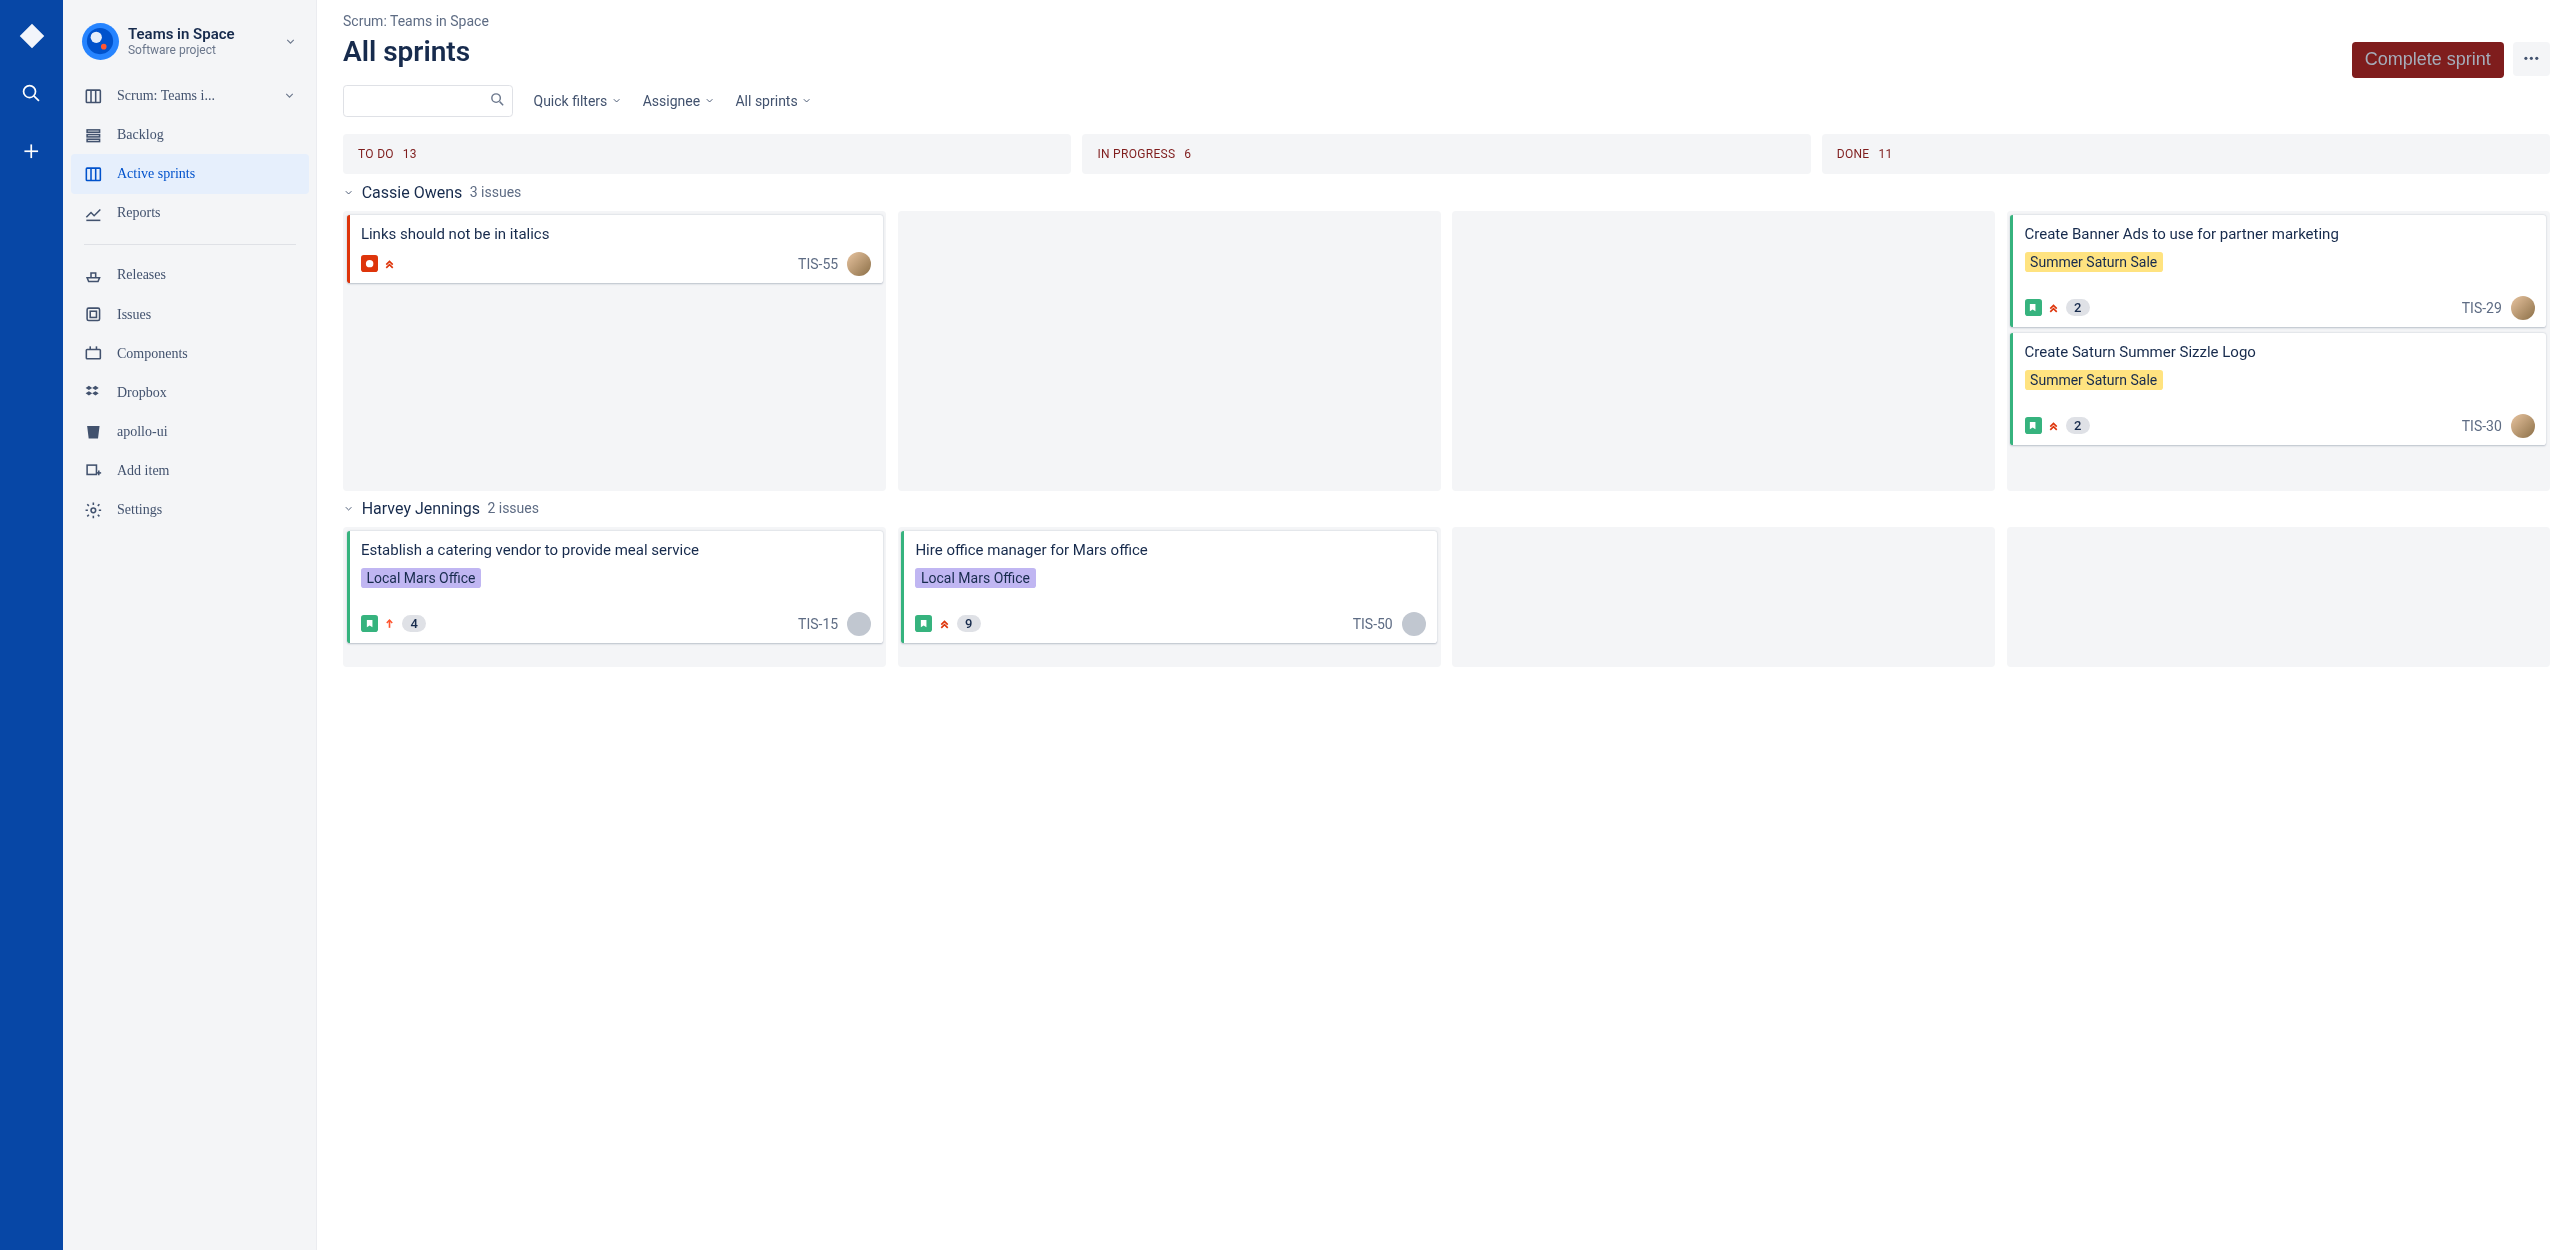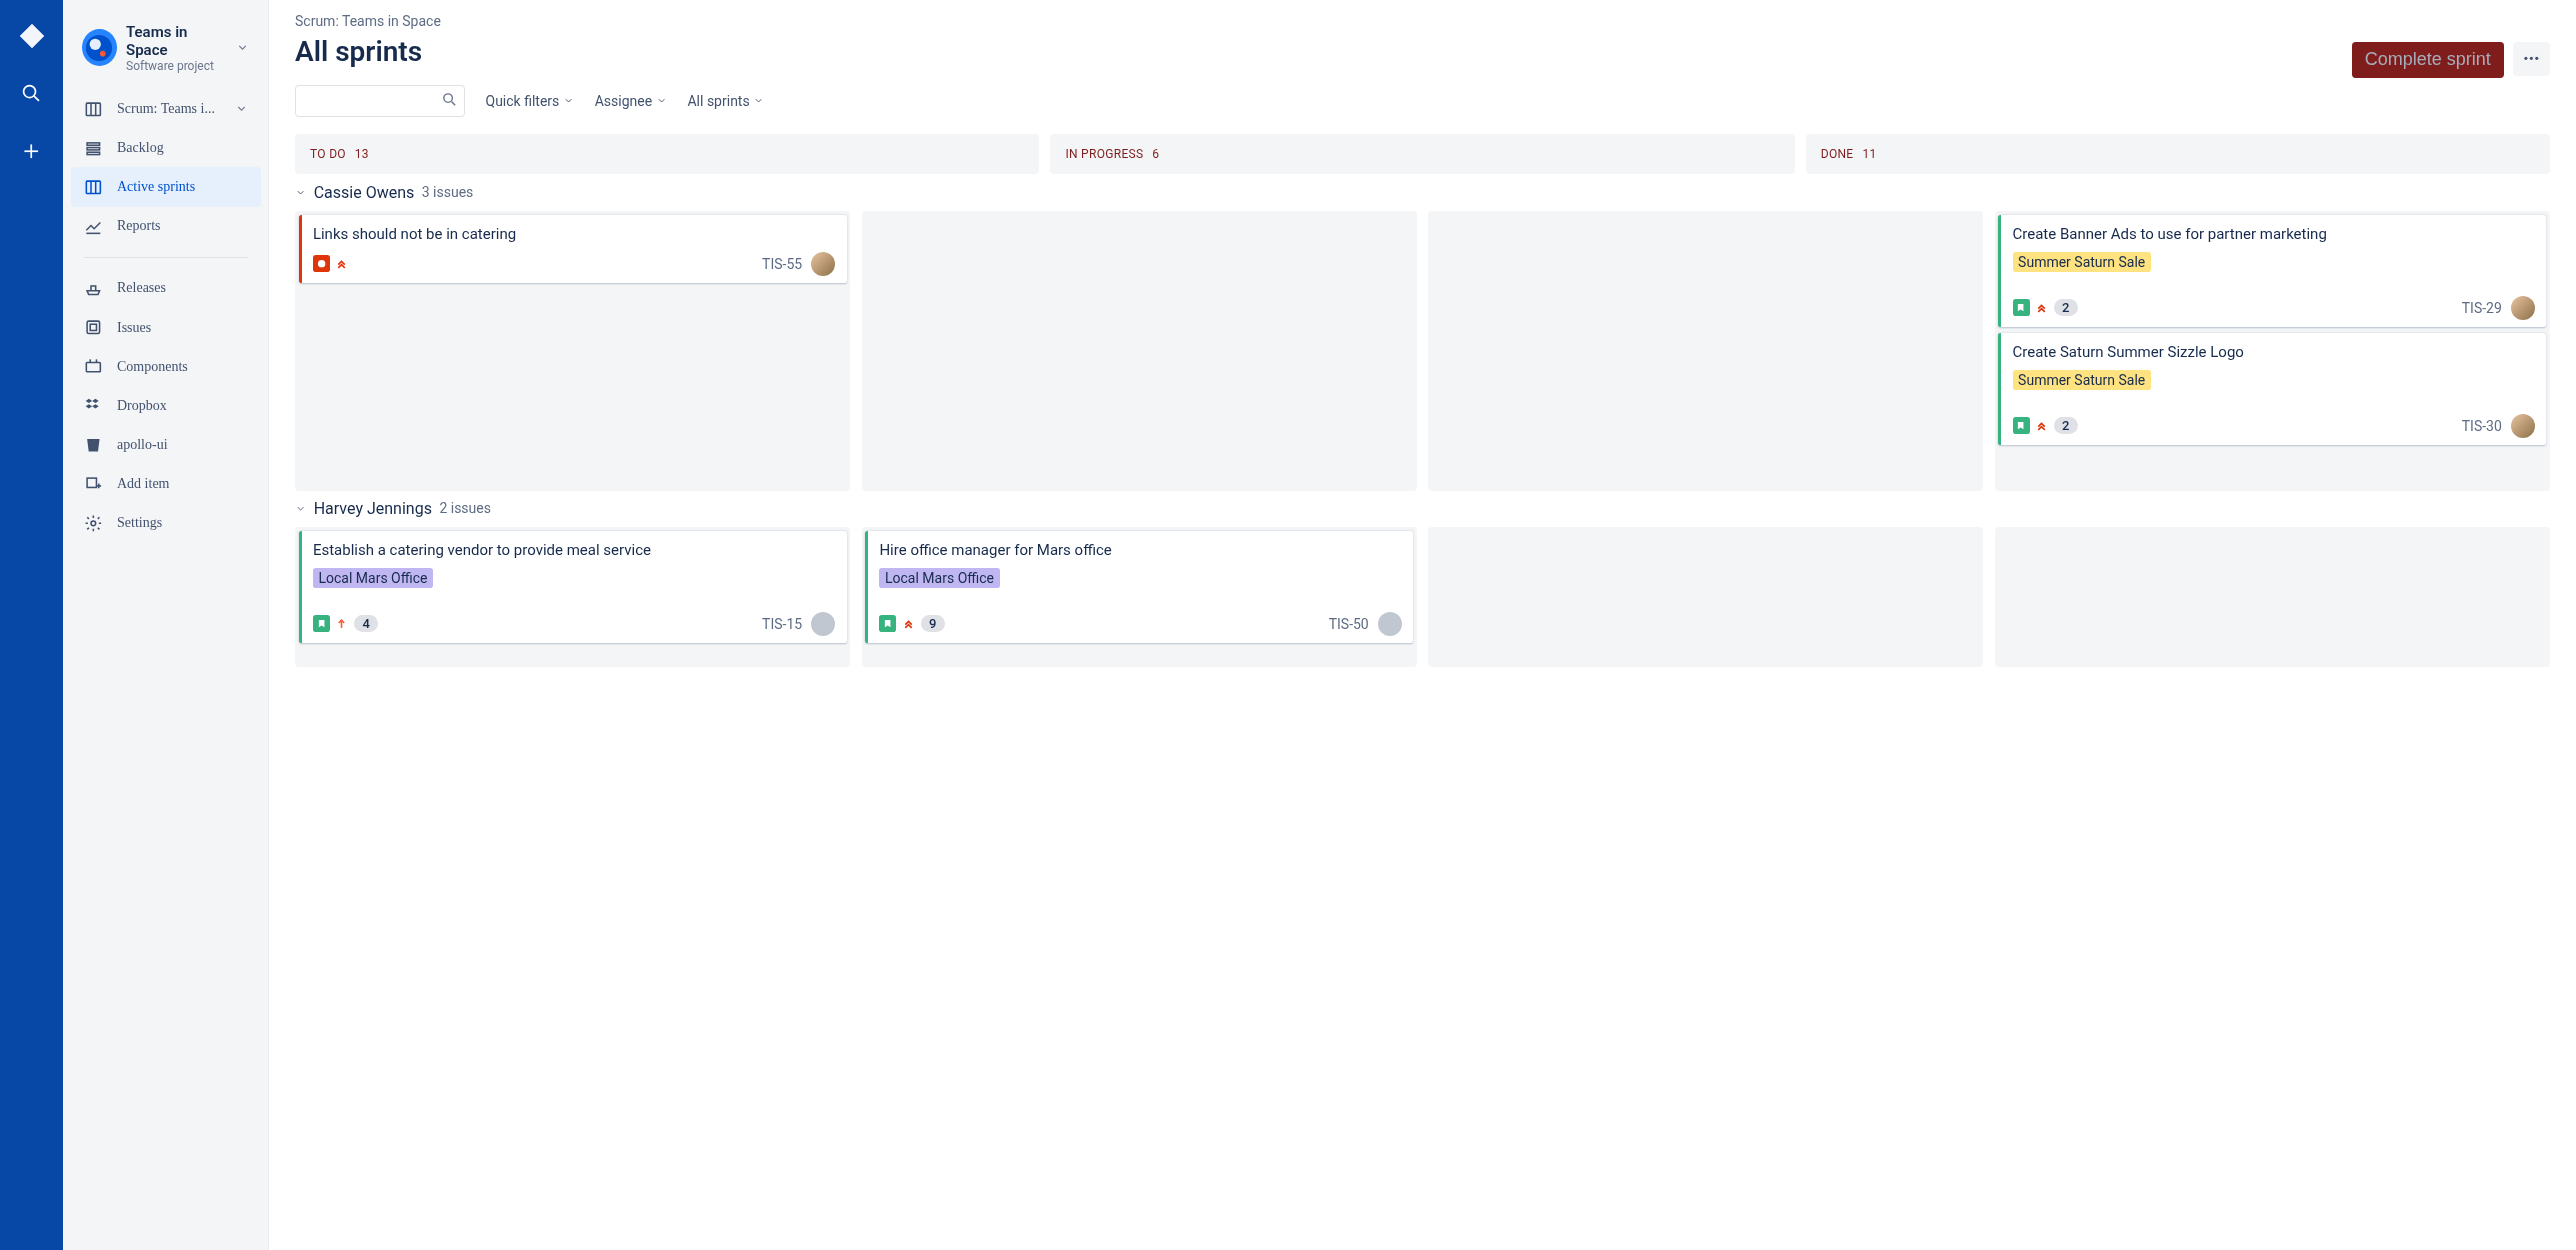--- a/index.html
+++ b/index.html
@@ -1,20 +1,20 @@
 <!DOCTYPE html>
 <html style="font-size:15px"><head>
 <meta charset="utf-8">
 <style>
 * { margin: 0; padding: 0; box-sizing: border-box; }
 body { font-family: -apple-system, BlinkMacSystemFont, "Segoe UI", Roboto, sans-serif; background:#fff; color:#172B4D; height:1251px; width:2576px; overflow:hidden; }
 .app { display:flex; height:100%; }
 .rail { width:63px; background:#0747A6; display:flex; flex-direction:column; align-items:center; padding-top:18.7px; gap:24px; }
 .rail-icon { width:34px; height:34px; display:flex; align-items:center; justify-content:center; color:#fff; cursor:pointer; }
-.sidebar { width:206px; background:#F4F5F7; border-right:0.9px solid #EBECF0; display:flex; flex-direction:column; padding:15px 7.5px; }
+.sidebar { width:254px; background:#F4F5F7; border-right:0.9px solid #EBECF0; display:flex; flex-direction:column; padding:15px 7.5px; }
 .project-header { display:flex; align-items:center; gap:9.3px; padding:7.5px 11.2px; cursor:pointer; }
 .project-avatar { width:37px; height:37px; border-radius:50%; background:#2684FF; display:flex; align-items:center; justify-content:center; color:#fff; }
 .project-name { font-weight:600; font-size:15px; color:#172B4D; }
 .project-type { font-size:12px; color:#6B778C; }
 .proj-chevron { margin-left:auto; color:#6B778C; }
 .nav-item { display:flex; align-items:center; gap:13px; padding:9.3px 13px; border-radius:3.7px; cursor:pointer; color:#42526E; font-size:14px;font-family:Liberation Serif, serif; }
 .nav-item.active { background:#E6EFFC; color:#0052CC; }
 .nav-item .nav-icon { width:20.5px; height:20.5px; display:flex; align-items:center; justify-content:center; }
 .nav-dropdown { margin-left:auto; color:#6B778C; }
 .divider { height:0.9px; background:#DFE1E6; margin:11.2px 13px; }
@@ -282,21 +282,21 @@
     <div class="swimlane-title">
       <svg class="swimlane-chevron" viewBox="0 0 24 24" stroke="#42526E" stroke-width="2" fill="none">
           <polyline points="6 9 12 15 18 9"></polyline>
         </svg>
       <span>Cassie Owens</span>
       <span class="issues">3 issues</span>
     </div>
     <div class="board-row">
       <div class="col-body">
         <div class="card bug">
-          <div class="card-title">Links should not be in catering</div>
+          <div class="card-title">Links should not be in italics</div>
           <div class="card-footer">
             <span class="type-icon type-bug">
               <svg width="9.3" height="9.3" viewBox="0 0 10 10">
                   <circle cx="5" cy="5" r="4" fill="#fff"></circle>
                 </svg>
             </span>
             <span class="priority-icon">
               <svg width="13" height="13" viewBox="0 0 24 24" stroke="#DE350B" stroke-width="3" fill="none">
                   <polyline points="6 14 12 8 18 14"></polyline>
                   <polyline points="6 20 12 14 18 20"></polyline>

